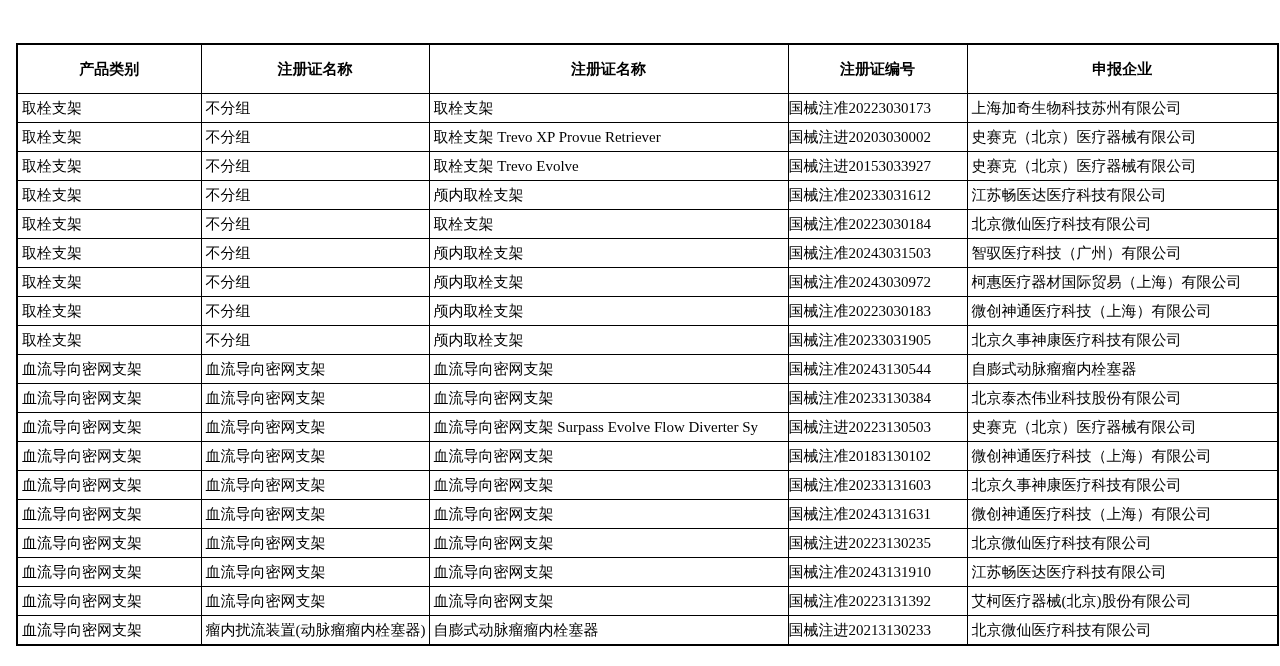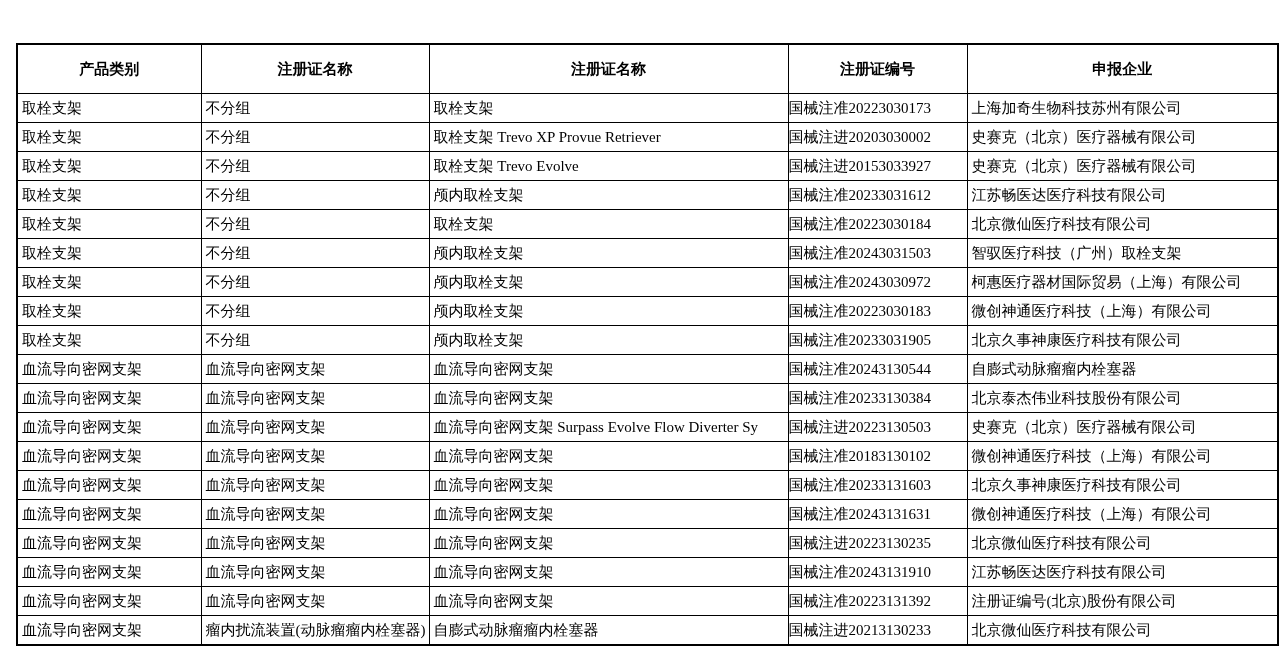--- a/index.html
+++ b/index.html
@@ -112,21 +112,21 @@
           <td>不分组</td>
           <td>取栓支架</td>
           <td>国械注准20223030184</td>
           <td>北京微仙医疗科技有限公司</td>
         </tr>
         <tr>
           <td>取栓支架</td>
           <td>不分组</td>
           <td>颅内取栓支架</td>
           <td>国械注准20243031503</td>
-          <td>智驭医疗科技（广州）取栓支架</td>
+          <td>智驭医疗科技（广州）有限公司</td>
         </tr>
         <tr>
           <td>取栓支架</td>
           <td>不分组</td>
           <td>颅内取栓支架</td>
           <td>国械注准20243030972</td>
           <td>柯惠医疗器材国际贸易（上海）有限公司</td>
         </tr>
         <tr>
           <td>取栓支架</td>
@@ -196,21 +196,21 @@
           <td>血流导向密网支架</td>
           <td>血流导向密网支架</td>
           <td>国械注准20243131910</td>
           <td>江苏畅医达医疗科技有限公司</td>
         </tr>
         <tr>
           <td>血流导向密网支架</td>
           <td>血流导向密网支架</td>
           <td>血流导向密网支架</td>
           <td>国械注准20223131392</td>
-          <td>注册证编号(北京)股份有限公司</td>
+          <td>艾柯医疗器械(北京)股份有限公司</td>
         </tr>
         <tr>
           <td>血流导向密网支架</td>
           <td>瘤内扰流装置(动脉瘤瘤内栓塞器)</td>
           <td>自膨式动脉瘤瘤内栓塞器</td>
           <td>国械注进20213130233</td>
           <td>北京微仙医疗科技有限公司</td>
         </tr>
       </tbody>
   </table>

